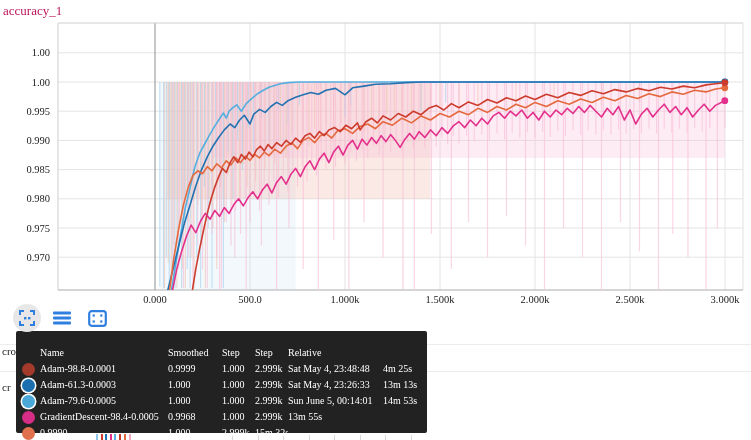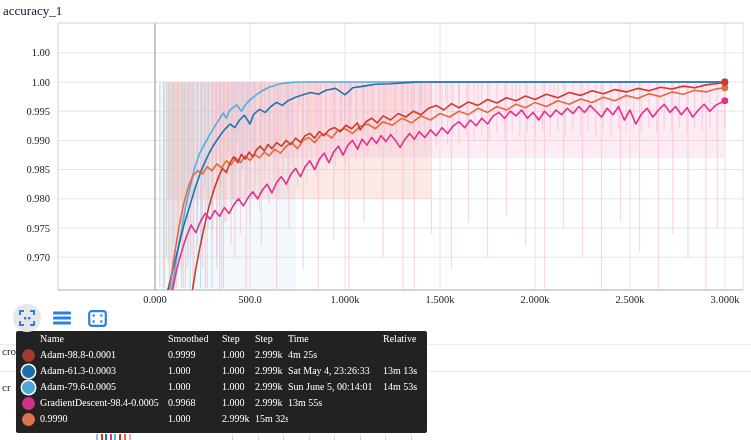--- a/index.html
+++ b/index.html
@@ -1,33 +1,33 @@
 <!DOCTYPE html>
 <html><head>
 <meta charset="utf-8">
 <style>
   html,body{margin:0;padding:0;background:#fff;}
   .screen{position:relative;width:751px;height:440px;background:#ffffff;overflow:hidden;
           font-family:"Liberation Serif","DejaVu Serif",serif;color:#111;}
-  .card-title{position:absolute;left:3px;top:3px;font-size:13px;color:#0f172a;}
+  .card-title{position:absolute;left:3px;top:3px;font-size:13px;color:#be185d;}
   #chart-svg{position:absolute;left:0;top:0;}
   
   .bg-line{position:absolute;left:0;width:751px;height:1px;background:#ececec;z-index:1;}
   .bg-frag{position:absolute;font-size:11px;color:#1c1c1c;z-index:1;white-space:nowrap;}
   
   .toolbar{position:absolute;left:13px;top:304px;display:flex;align-items:center;gap:7px;z-index:3;}
   .tb-btn{width:28px;height:28px;border:none;background:transparent;padding:0;display:flex;
           align-items:center;justify-content:center;cursor:pointer;border-radius:50%;}
   .tb-btn.hovered{background:#e7e7e7;}
   
   .tooltip{position:absolute;left:16px;top:331px;width:411px;height:102px;background:#222222;
            z-index:2;border-radius:2px;color:#fff;font-size:10px;}
   .t-grid{display:grid;grid-template-columns:24px 128px 54px 33px 33px 95px 1fr;
           align-items:center;height:16px;line-height:16px;white-space:nowrap;}
-  .t-head{margin-top:0;color:#ffffff;}
+  .t-head{margin-top:14px;color:#ffffff;}
   .swatch{width:13px;height:13px;border-radius:50%;margin-left:6px;box-sizing:border-box;}
   .swatch.ring{box-shadow:0 0 0 1.5px #ffffff;}
   .t-cell{overflow:hidden;}
   
   .mark{position:absolute;width:2px;z-index:0;}
 </style>
 </head>
 <body>
 
 <div class="screen">
@@ -373,30 +373,30 @@
     </button>
   </div>
 
   <div class="tooltip">
     <div class="t-grid t-head">
       <span></span>
       <span class="t-cell">Name</span>
       <span class="t-cell">Smoothed</span>
       <span class="t-cell">Step</span>
       <span class="t-cell">Step</span>
-      <span class="t-cell">Time</span>
       <span class="t-cell">Relative</span>
     </div>
     <div id="tooltip-rows">
         <div class="t-grid">
           <span class="swatch" style="background: rgb(163, 58, 44);"></span>
           <span class="t-cell">Adam-98.8-0.0001</span>
           <span class="t-cell">0.9999</span>
           <span class="t-cell">1.000</span>
           <span class="t-cell">2.999k</span>
+          <span class="t-cell">Sat May 4, 23:48:48</span>
           <span class="t-cell">4m 25s</span>
         </div>
         <div class="t-grid">
           <span class="swatch ring" style="background: rgb(28, 111, 174);"></span>
           <span class="t-cell">Adam-61.3-0.0003</span>
           <span class="t-cell">1.000</span>
           <span class="t-cell">1.000</span>
           <span class="t-cell">2.999k</span>
           <span class="t-cell">Sat May 4, 23:26:33</span>
           <span class="t-cell">13m 13s</span>

